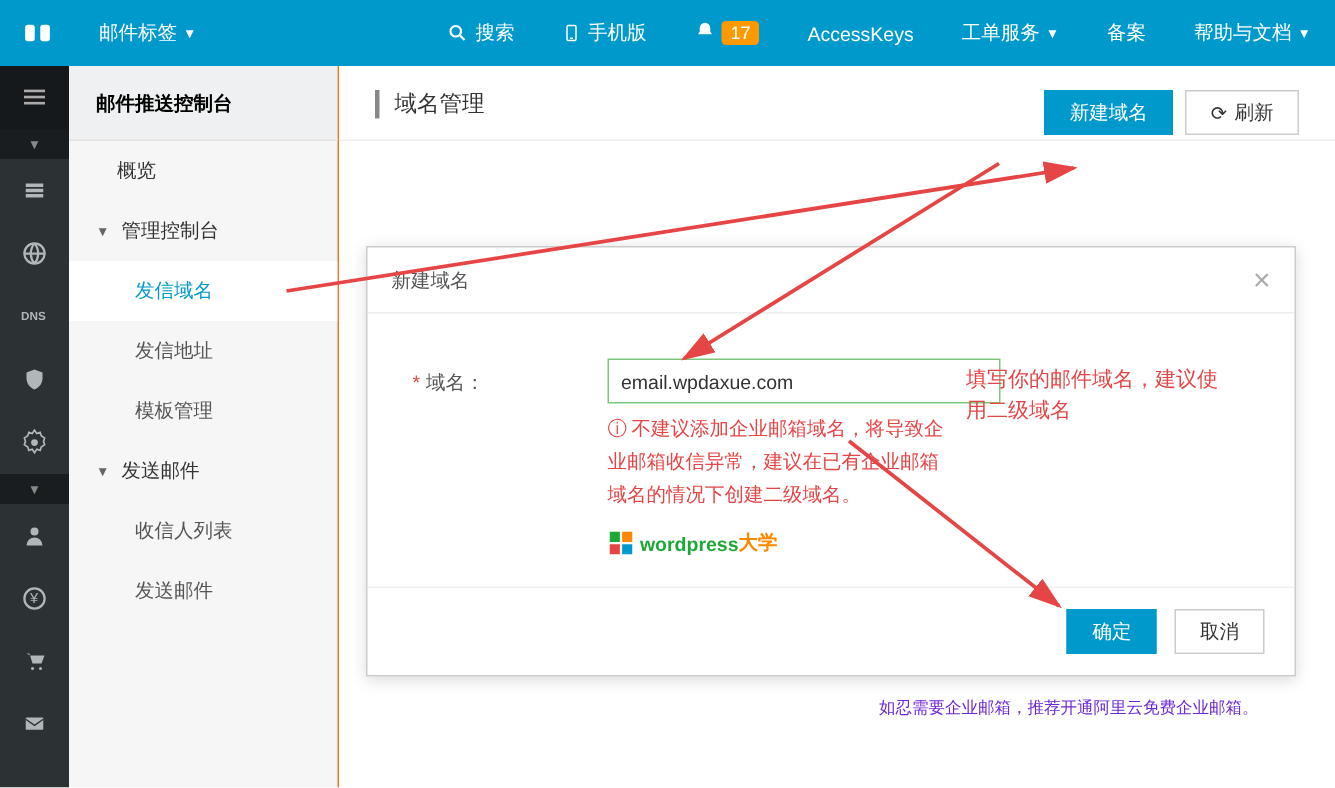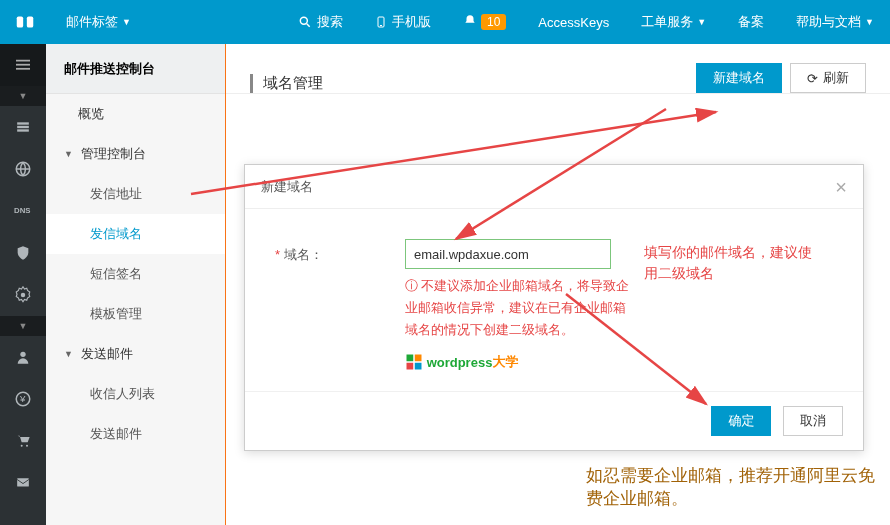--- a/index.html
+++ b/index.html
@@ -18,41 +18,41 @@
 .rail-item.dark{background:#16191b}
 .rail-toggle{height:20px;background:#1a1d1f;width:46px;display:flex;align-items:center;justify-content:center;font-size:9px;color:#888}
 .sidebar{width:180px;background:#f6f6f6;border-right:1px solid #f97316;overflow:hidden}
 .side-title{height:50px;display:flex;align-items:center;padding:0 18px;font-weight:bold;border-bottom:1px solid #e3e3e3;background:#eef0f1}
 .side-item{height:40px;display:flex;align-items:center;padding:0 18px 0 32px;cursor:pointer;color:#333}
 .side-group{padding-left:18px;font-weight:500;color:#333}
 .side-group .arr{margin-right:8px;font-size:9px;color:#666}
 .side-item.sub{padding-left:44px;color:#555}
 .side-item.active{background:#fff;color:#09c}
 .main{flex:1;position:relative;background:#fff}
-.page-head{height:50px;display:flex;align-items:flex-end;padding:0 24px;border-bottom:1px solid #eee}
+.page-head{height:50px;display:flex;align-items:flex-start;padding:16px 24px;border-bottom:1px solid #eee}
 .page-title{border-left:3px solid #888;padding-left:10px;font-size:15px;color:#333}
 .head-spacer{flex:1}
 .btn{height:30px;padding:0 16px;border:1px solid #ccc;background:#fff;color:#333;display:inline-flex;align-items:center;cursor:pointer;margin-left:8px}
 .btn.primary{background:#09c;border-color:#09c;color:#fff}
 .btn .ricon{margin-right:5px}
 .dialog{position:absolute;left:18px;top:120px;right:26px;background:#fff;border:1px solid #ccc;box-shadow:0 2px 10px rgba(0,0,0,.15);z-index:10}
 .dlg-head{height:44px;display:flex;align-items:center;padding:0 16px;border-bottom:1px solid #eee;color:#555}
 .dlg-close{margin-left:auto;color:#aaa;font-size:20px;cursor:pointer;line-height:1}
 .dlg-body{padding:30px 30px 20px 30px;position:relative}
 .form-row{display:flex;align-items:flex-start}
 .form-label{width:130px;padding-right:12px;padding-top:7px;color:#555}
 .req{color:#e64545;margin-right:4px}
-.form-input{width:206px;height:30px;border:1px solid #7cc67c;padding:0 8px;outline:none;color:#333}
+.form-input{width:262px;height:30px;border:1px solid #7cc67c;padding:0 8px;outline:none;color:#333}
 .warn{color:#e64545;font-size:12px;line-height:1.7;margin-top:6px;width:230px}
 .warn .wicon{margin-right:3px}
 .watermark{margin-top:12px;display:flex;align-items:center;font-weight:bold;color:#ff8800}
 .watermark .wp{color:#1ea837}
 .dlg-foot{padding:14px 20px;text-align:right;border-top:1px solid #f0f0f0}
 .annotation{position:absolute;color:#e64545;font-size:14px;font-weight:normal;line-height:1.5;pointer-events:none;z-index:20}
-.hint-text{position:absolute;left:360px;top:420px;color:#a16207;font-size:17px;z-index:5}
+.hint-text{position:absolute;left:360px;top:420px;color:#6d28d9;font-size:11px;z-index:5}
 .op-label{position:absolute;right:26px;top:132px;color:#888;font-size:12px;z-index:5}
 svg.arrow{position:absolute;pointer-events:none;z-index:15}
 </style>
 </head>
 <body>
 
 <div class="topbar">
   <div class="logo">
     <svg width="22" height="22" viewBox="0 0 24 24">
         <rect x="3" y="6" width="7" height="12" rx="2"></rect>
@@ -79,21 +79,21 @@
           <rect x="6" y="2" width="12" height="20" rx="2"></rect>
           <line x1="10" y1="19" x2="14" y2="19"></line>
         </svg>
       </span>
       <span>手机版</span>
     </div>
   <div class="top-item">
       <span><svg width="14" height="14" viewBox="0 0 24 24" fill="#fff">
           <path d="M12 2a6 6 0 00-6 6v4l-2 3h16l-2-3V8a6 6 0 00-6-6z"></path>
         </svg></span>
-      <span class="badge">10</span>
+      <span class="badge">17</span>
     </div>
   <div class="top-item">AccessKeys</div>
   <div class="top-item">
       <span>工单服务</span>
       <span class="caret">▼</span>
     </div>
   <div class="top-item">备案</div>
   <div class="top-item">
       <span>帮助与文档</span>
       <span class="caret">▼</span>
@@ -168,23 +168,22 @@
       </div>
   </div>
 
   <div class="sidebar">
     <div class="side-title">邮件推送控制台</div>
     <div class="side-item">概览</div>
     <div class="side-item side-group">
         <span class="arr">▼</span>
         <span>管理控制台</span>
       </div>
+    <div class="side-item sub active">发信域名</div>
     <div class="side-item sub">发信地址</div>
-    <div class="side-item sub active">发信域名</div>
-    <div class="side-item sub">短信签名</div>
     <div class="side-item sub">模板管理</div>
     <div class="side-item side-group">
         <span class="arr">▼</span>
         <span>发送邮件</span>
       </div>
     <div class="side-item sub">收信人列表</div>
     <div class="side-item sub">发送邮件</div>
   </div>
 
   <div class="main">

